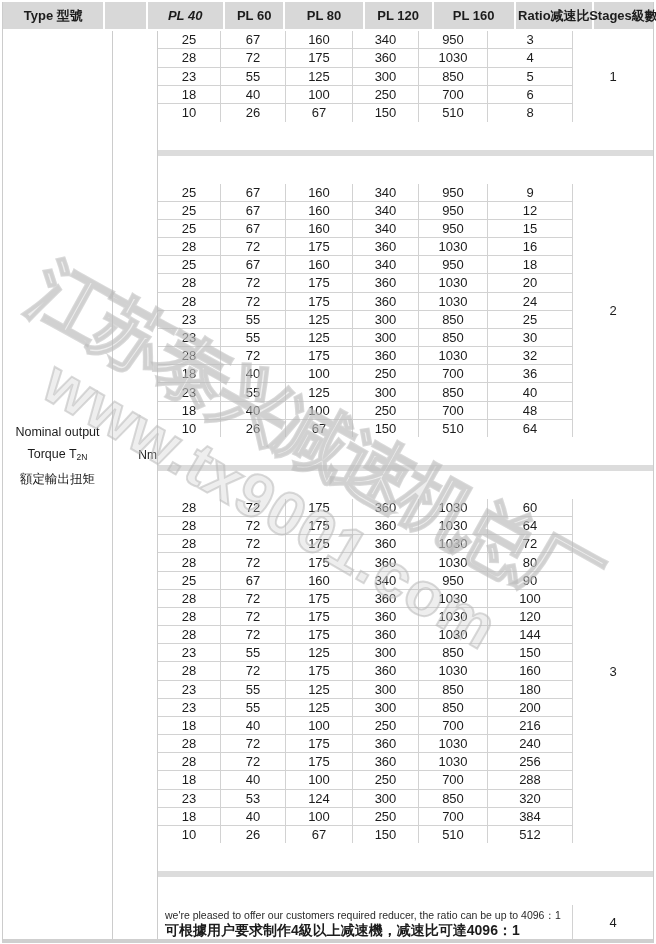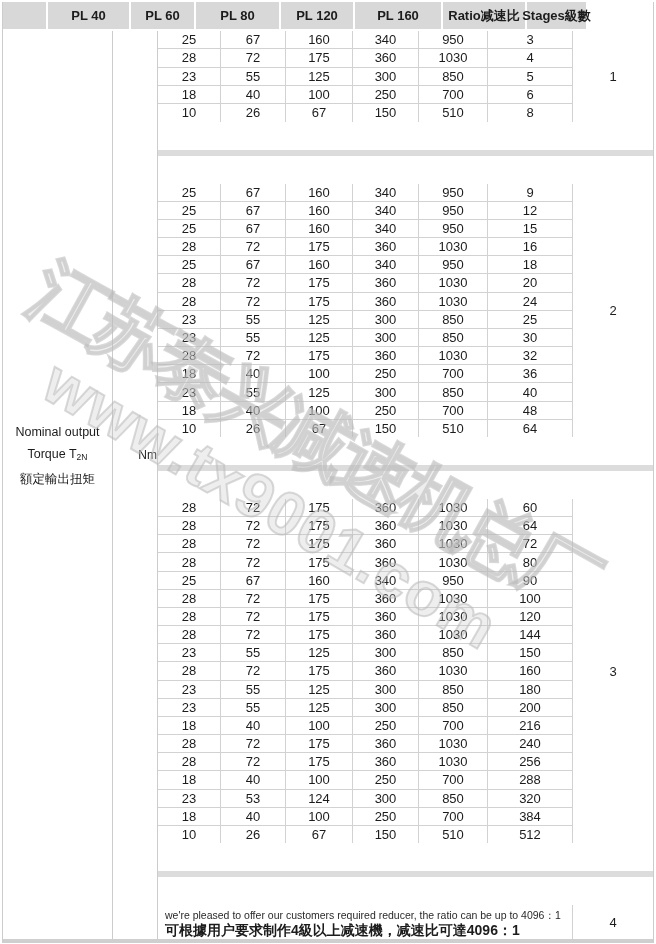--- a/index.html
+++ b/index.html
@@ -19,21 +19,21 @@
   
   .header-row{flex:0 0 29px;display:flex;}
   .hcell{
     box-sizing:border-box;background:#d8d8d8;
     border-right:2px solid #ffffff;border-bottom:2px solid #ffffff;
     display:flex;align-items:center;justify-content:center;
     font-size:13px;font-weight:bold;white-space:nowrap;
   }
   .hcell:last-child{border-right:none;}
   .c-type{width:110px;} .c-nm{width:45px;}
-  .c0{width:83px;} .c1{width:65px;} .c2{width:85px;}
+  .c0{width:83px;font-style:italic;} .c1{width:65px;} .c2{width:85px;}
   .c3{width:74px;} .c4{width:88px;} .c5{width:84px;} .c6{width:59px;}
   
   .body{flex:1;display:flex;min-height:0;}
   .type-pane{
     box-sizing:border-box;width:110px;border-right:1px solid #cccccc;
     display:flex;align-items:center;justify-content:center;
   }
   .tlabel{transform:translateY(-30px);text-align:center;font-size:12.5px;line-height:22px;}
   .sub{font-size:8.5px;vertical-align:-2px;}
   .nm-pane{
@@ -76,20 +76,21 @@
   }
   .wm-zh{left:58px;top:238px;font-size:76px;letter-spacing:-6px;transform:rotate(29deg);}
   .wm-url{left:64px;top:344px;font-size:62px;letter-spacing:1px;transform:rotate(30deg);}
 </style>
 </head>
 <body>
 
 <div class="sheet">
 
   <div class="header-row">
+    <div class="hcell c-type">Type 型號</div>
     <div class="hcell c-nm"></div>
     <div class="hcell c0">PL 40</div>
     <div class="hcell c1">PL 60</div>
     <div class="hcell c2">PL 80</div>
     <div class="hcell c3">PL 120</div>
     <div class="hcell c4">PL 160</div>
     <div class="hcell c5">Ratio减速比</div>
     <div class="hcell c6">Stages級數</div>
   </div>
 

